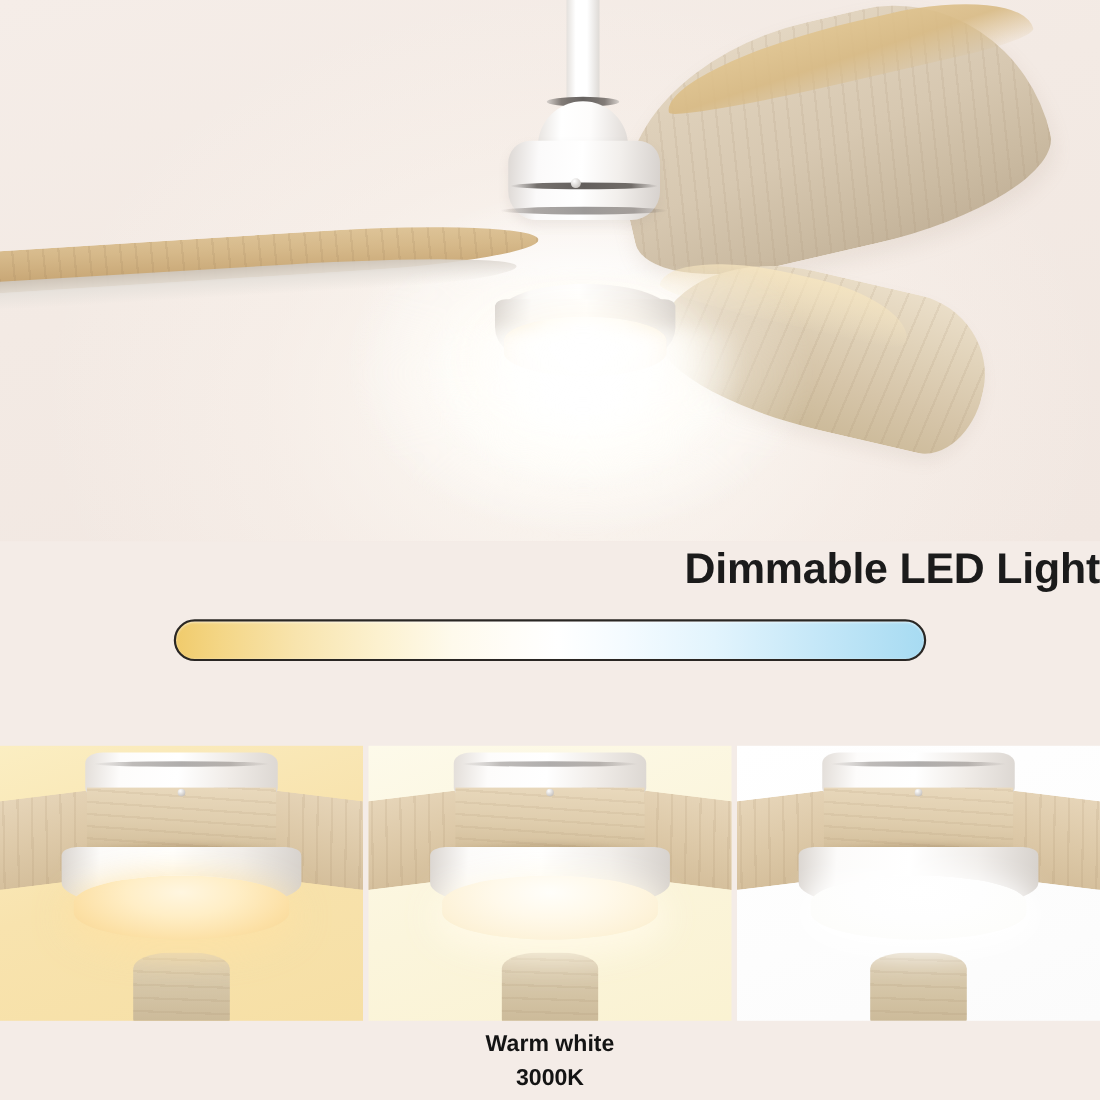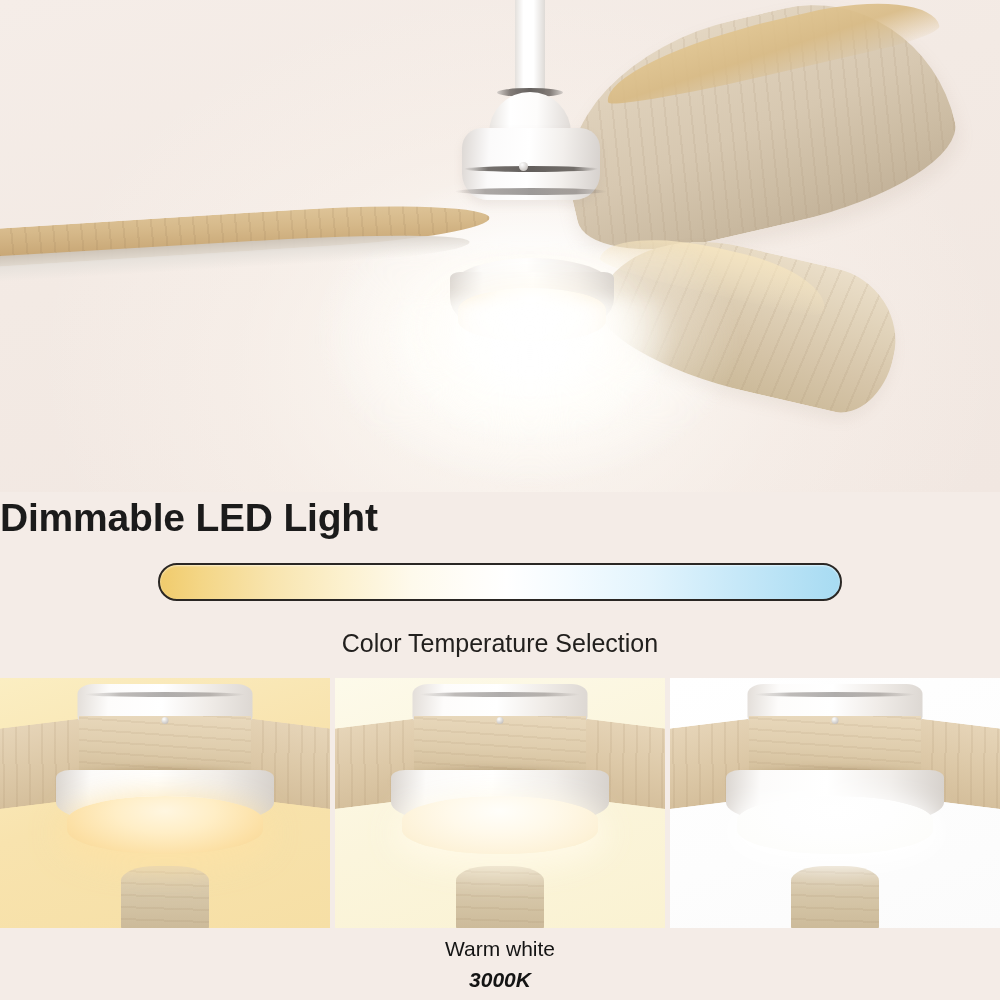--- a/index.html
+++ b/index.html
@@ -91,21 +91,21 @@
     background:linear-gradient(93deg,#d9d4cf 0%,#fbfaf9 20%,#ffffff 50%,#efebe7 76%,#d4cfca 100%);}
   .lamp-diffuser{position:absolute;left:458px;top:288px;width:148px;height:54px;
     border-radius:50%/40%;
     background:radial-gradient(ellipse at 50% 22%, #ffffff 0%, #fffdf6 34%, #fdf3e0 66%, #f6e7cd 100%);
     box-shadow:0 10px 44px 14px rgba(255,250,238,.95);}
   .lamp-bloom{position:absolute;left:360px;top:300px;width:340px;height:250px;
     background:radial-gradient(ellipse 150px 120px at 50% 12%, rgba(255,255,255,1) 0%, rgba(255,255,255,.9) 40%, rgba(255,253,249,.45) 70%, rgba(252,247,241,0) 100%);
     filter:blur(7px);}
 
   
-  .heading{position:absolute;left:0;top:496px;width:1000px;text-align:left;
+  .heading{position:absolute;left:0;top:496px;width:1000px;text-align:right;
     font-size:39px;font-weight:bold;color:#1b1b1b;letter-spacing:-.2px;}
 
   
   .ct-bar{position:absolute;left:158px;top:563px;width:684px;height:38px;
     border-radius:19px;border:2px solid #2a2724;box-sizing:border-box;
     background:linear-gradient(90deg,
       #f0cb6c 0%, #f4d686 6%, #f8e4ad 16%, #fcf1cf 27%,
       #fefaec 37%, #fffdf8 45%, #ffffff 51%,
       #f4fbff 60%, #e2f4fd 72%, #c6e8f8 85%, #a7dbf2 100%);
     box-shadow:inset 0 1px 2px rgba(255,255,255,.6);}
@@ -166,22 +166,22 @@
   .d-warm{background:radial-gradient(ellipse at 50% 26%, #fff6e0 0%, #ffeec6 36%, #fce0a5 72%, #f6d492 100%);
     box-shadow:0 8px 30px 8px rgba(253,226,166,.85);}
   .d-day{background:radial-gradient(ellipse at 50% 26%, #fffefa 0%, #fff9ea 38%, #fdf2d8 74%, #f9ebc8 100%);
     box-shadow:0 8px 30px 8px rgba(255,249,232,.9);}
   .d-cool{background:radial-gradient(ellipse at 50% 26%, #ffffff 0%, #fefefe 40%, #fdfdfb 76%, #fcfaf4 100%);
     box-shadow:0 6px 26px 8px rgba(255,255,255,.95);}
 
   
   .captions{position:absolute;left:0;top:928px;width:1000px;height:72px;display:flex;}
   .cap{flex:1 1 0;display:flex;flex-direction:column;align-items:center;justify-content:center;gap:7px;}
-  .cap-name{font-size:21px;font-weight:normal;color:#141414;}
-  .cap-temp{font-size:21px;font-weight:bold;color:#141414;font-style:italic;}
+  .cap-name{font-size:21px;font-weight:bold;color:#141414;}
+  .cap-temp{font-size:21px;font-weight:bold;color:#141414;}
 </style>
 </head>
 <body>
 
 <div class="stage">
 
   <div class="hero">
     <div class="hero-bg"></div>
 
     <div class="blade-ur"></div>
@@ -204,21 +204,20 @@
     <div class="lamp-ring"></div>
     <div class="lamp-body"></div>
     <div class="lamp-diffuser"></div>
     <div class="lamp-bloom"></div>
   </div>
 
   <div class="heading">Dimmable LED Light</div>
 
   <div class="ct-bar"></div>
 
-  <div class="subheading">Color Temperature Selection</div>
 
   <div class="panels">
 
     <div class="panel p-warm">
       <div class="pn-blade-l"></div>
       <div class="pn-blade-r"></div>
       <div class="pn-hub"></div>
       <div class="pn-hub-line"></div>
       <div class="pn-blade-c"></div>
       <div class="pn-screw"></div>

